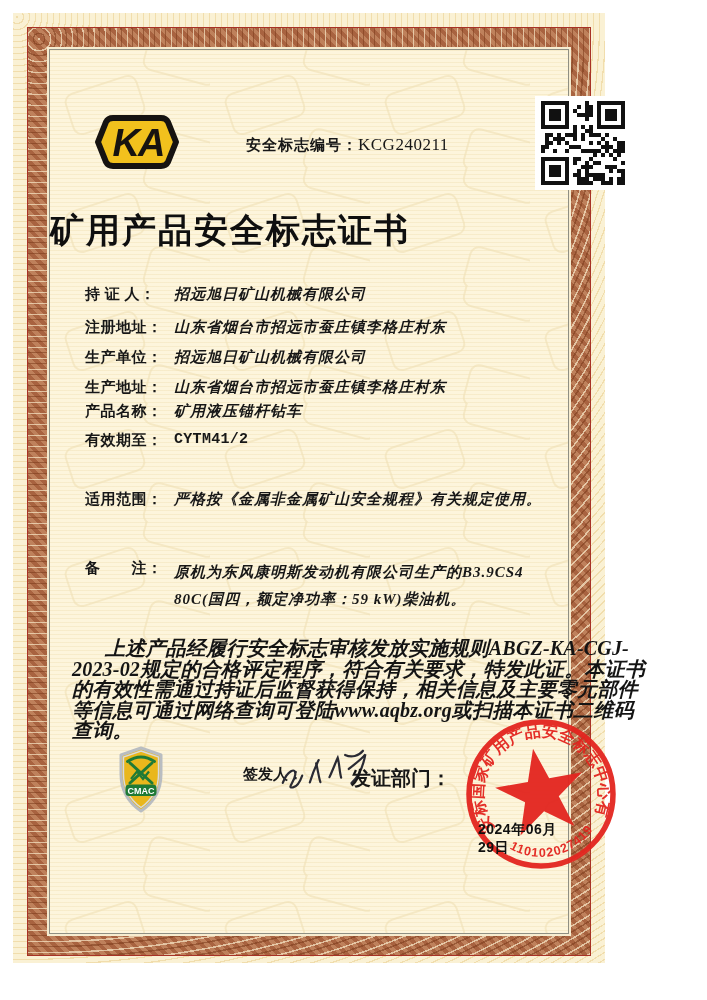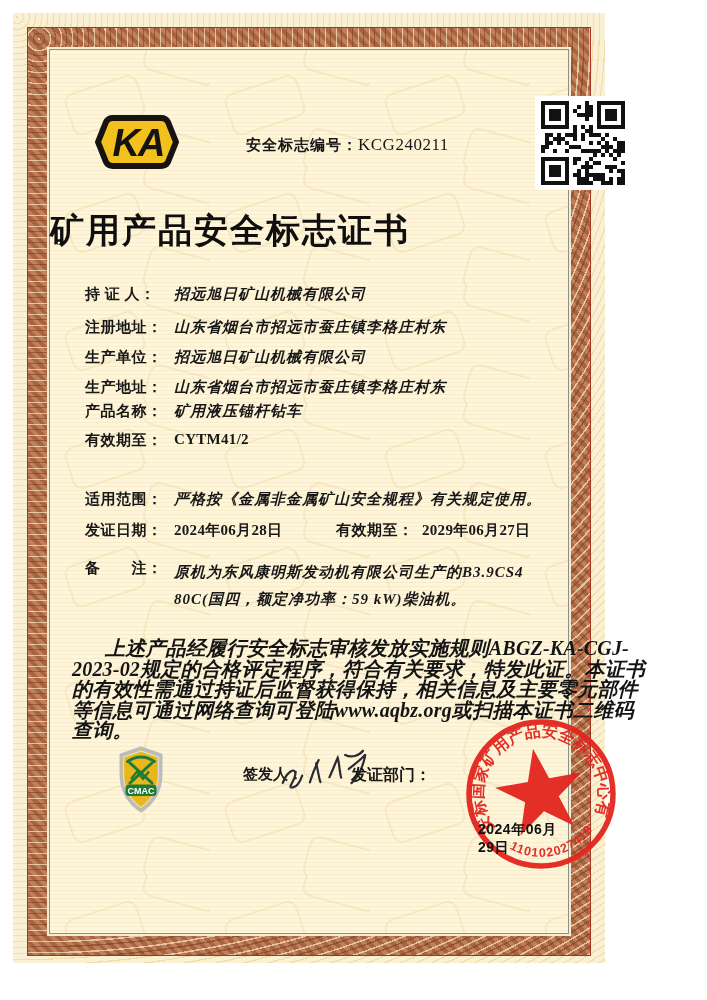--- a/index.html
+++ b/index.html
@@ -31,36 +31,36 @@
   .certno .val{font-size:17px;letter-spacing:.5px;}
   .qr-panel{position:absolute;left:485px;top:46px;width:96px;height:94px;background:#ffffff;
             display:flex;align-items:center;justify-content:center;}
   .title{position:absolute;left:0;top:158px;width:100%;text-align:left;
          font-size:34px;font-weight:bold;letter-spacing:2px;color:#0f0f0f;}
 
   .row{position:absolute;left:35px;width:575px;height:22px;font-size:15px;}
   .row .lbl{font-weight:bold;letter-spacing:.5px;white-space:pre;}
   .row .val{position:absolute;left:89px;top:0;white-space:nowrap;}
   .val-kai{font-style:italic;font-weight:bold;letter-spacing:1px;}
-  .val-code{font-family:Liberation Serif, serif;font-weight:bold;letter-spacing:.3px;}
+  .val-code{font-family:Liberation Mono, monospace;font-weight:bold;letter-spacing:.3px;}
   .r0{top:235px}.r1{top:268px}.r2{top:298px}.r3{top:328px}.r4{top:352px}
   .r5{top:381px}.r6{top:413px}.r7{top:440px}.r8{top:471px}.r9{top:509px}
   .r6 .val{left:172px;}
   .r8 .valid-lbl{position:absolute;left:251px;top:0;font-weight:bold;letter-spacing:.5px;}
   .r8 .valid-val{position:absolute;left:337px;top:0;}
   .r9 .val{width:372px;white-space:normal;line-height:27px;}
 
   .statement{position:absolute;left:22px;top:588px;width:580px;
              font-size:20px;font-weight:bold;font-style:italic;line-height:20.5px;
              text-indent:33px;letter-spacing:.2px;color:#141414;}
 
   .cmac-badge{position:absolute;left:66px;top:696px;width:50px;height:67px;}
   .signer-lbl{position:absolute;left:193px;top:715px;font-size:15px;font-weight:bold;}
   .signature{position:absolute;left:226px;top:697px;width:96px;height:50px;}
-  .dept-lbl{position:absolute;left:301px;top:715px;font-size:16px;font-weight:bold;}
+  .dept-lbl{position:absolute;left:301px;top:715px;font-size:20px;font-weight:bold;}
   .seal{position:absolute;left:409px;top:662px;width:164px;height:164px;opacity:.95;}
   .seal-date{position:absolute;left:428px;top:747px;font-size:14px;font-weight:bold;
              font-family:"Liberation Sans",sans-serif;color:#101010;z-index:2;letter-spacing:.5px;margin-top:24px;}
 </style>
 </head>
 <body>
 
 <div class="page">
   <div class="lace">
     <div class="band">
@@ -120,26 +120,20 @@
           </div>
           <div class="row r5">
             <span class="lbl">有效期至：</span>
             <span class="val val-code">CYTM41/2</span>
           </div>
           <div class="row r7">
             <span class="lbl">适用范围：</span>
             <span class="val val-kai">严格按《金属非金属矿山安全规程》有关规定使用。</span>
           </div>
 
-          <div class="row r8">
-            <span class="lbl">发证日期：</span>
-            <span class="val val-code">2024年06月28日</span>
-            <span class="valid-lbl">有效期至：</span>
-            <span class="valid-val val-code">2029年06月27日</span>
-          </div>
 
           <div class="row r9">
             <span class="lbl">备　　注：</span>
             <span class="val val-kai">原机为东风康明斯发动机有限公司生产的B3.9CS4 80C(国四，额定净功率：59 kW)柴油机。</span>
           </div>
 
           <div class="statement">上述产品经履行安全标志审核发放实施规则ABGZ-KA-CGJ-2023-02规定的合格评定程序，符合有关要求，特发此证。本证书的有效性需通过持证后监督获得保持，相关信息及主要零元部件等信息可通过网络查询可登陆www.aqbz.org或扫描本证书二维码查询。</div>
 
           <svg class="cmac-badge" viewBox="0 0 50 67">
             <path d="M25 2 L45 9 V28 C45 46 37 57 25 65 C13 57 5 46 5 28 V9 Z" fill="#e9b71c" stroke="#b9bdc1" stroke-width="3" stroke-linejoin="round"></path>

